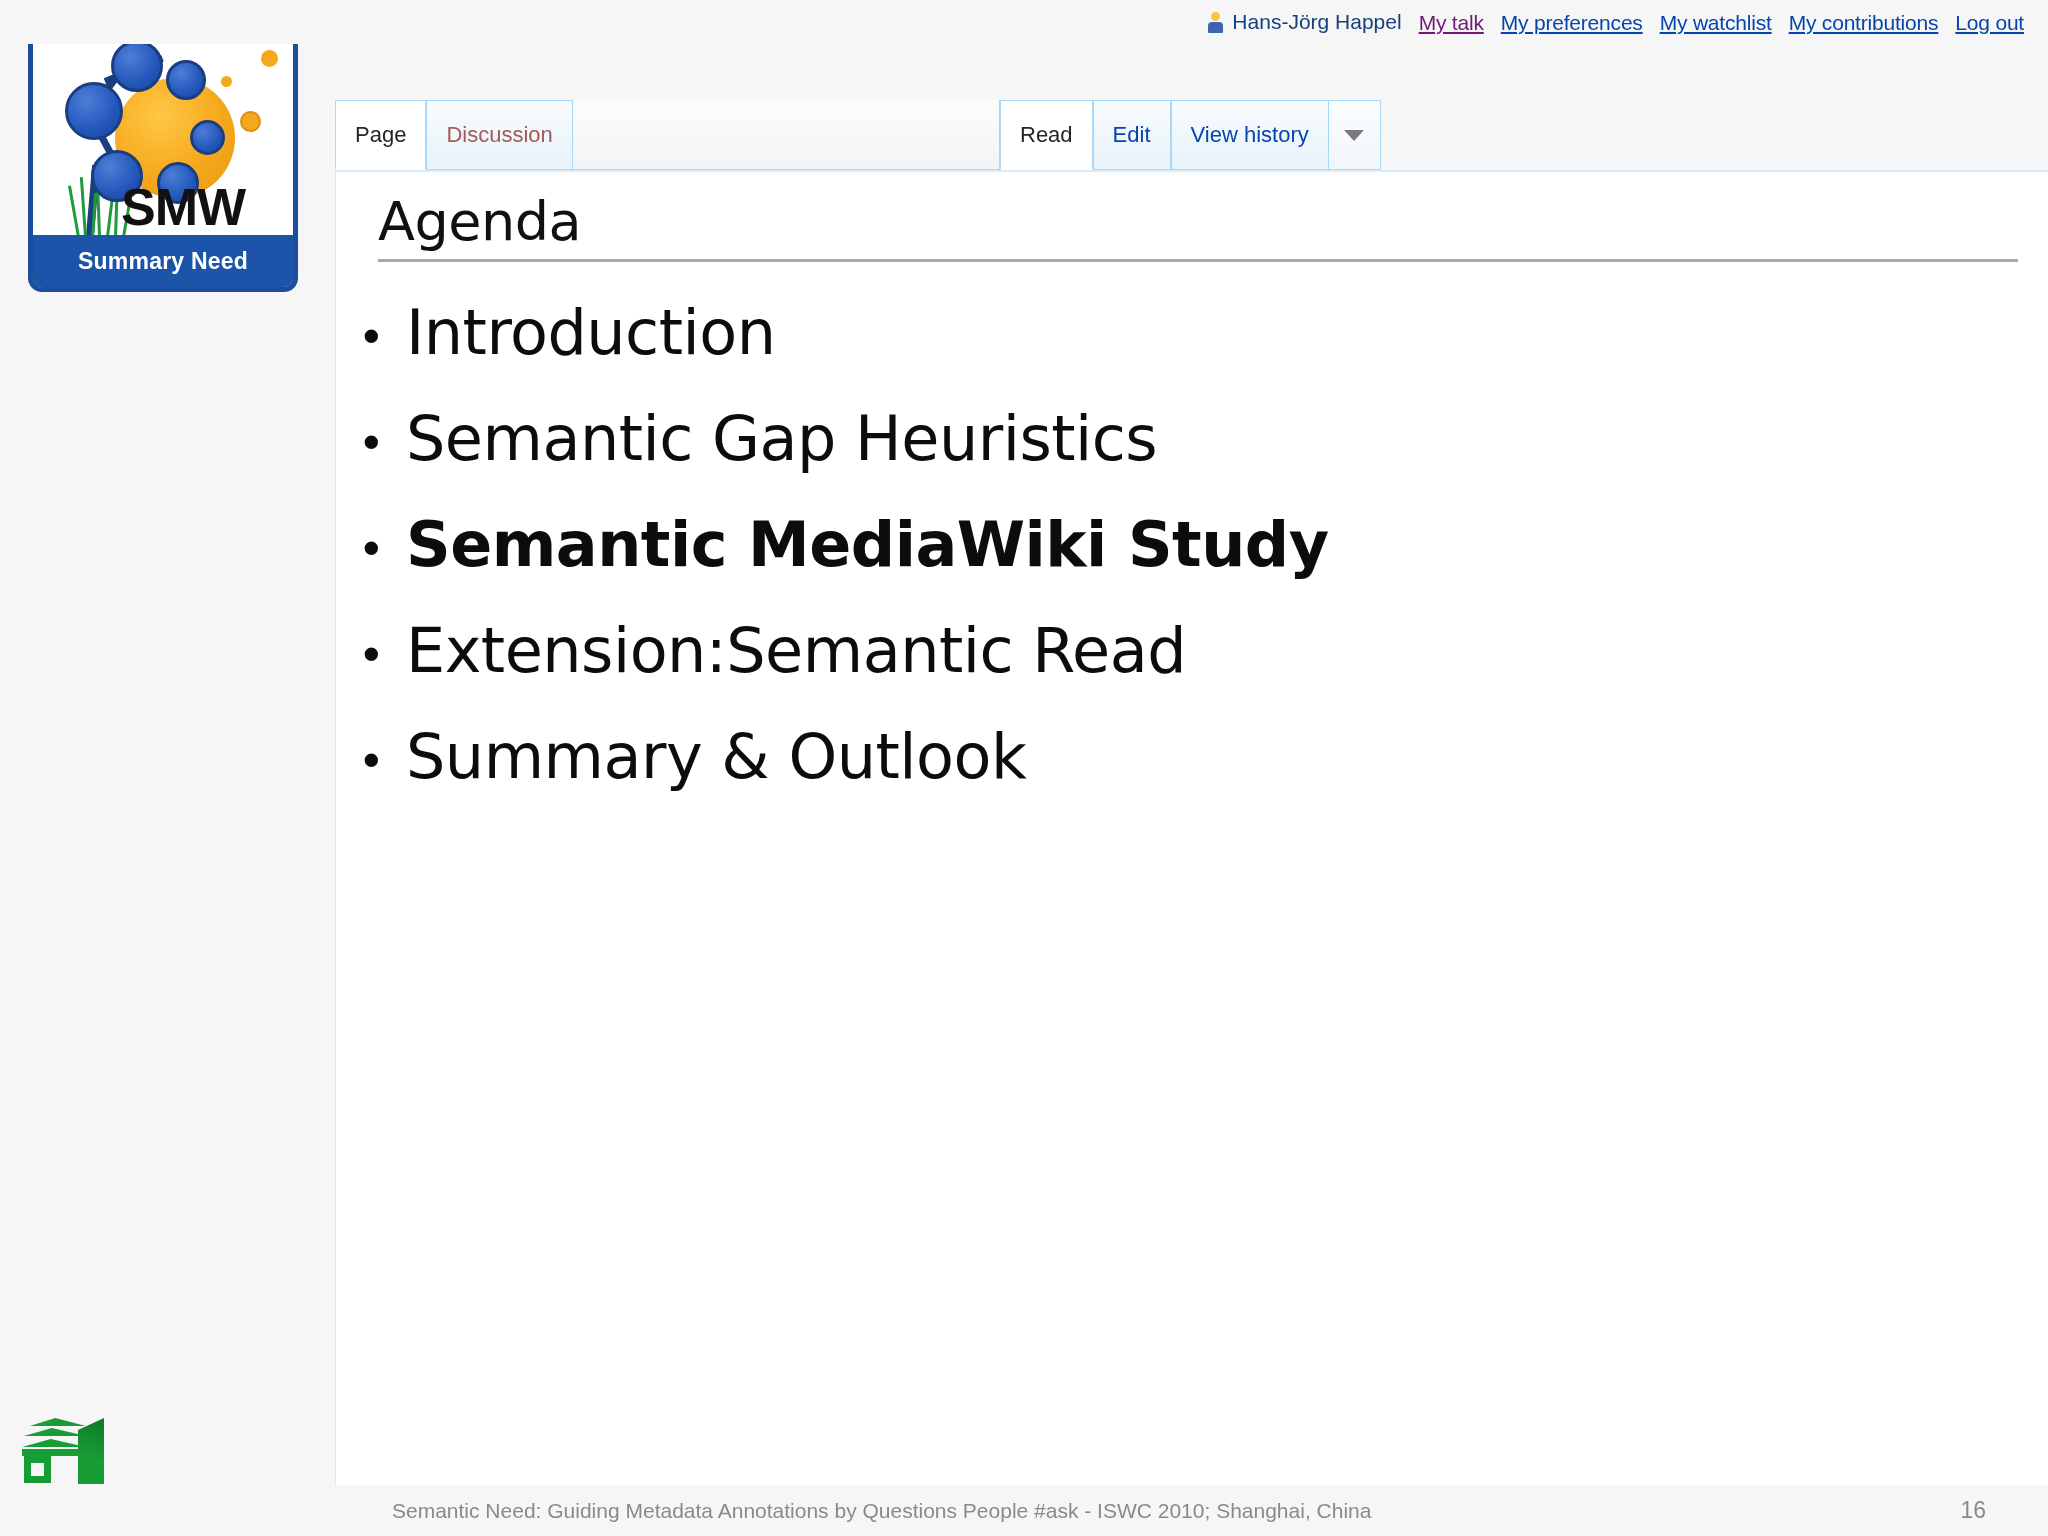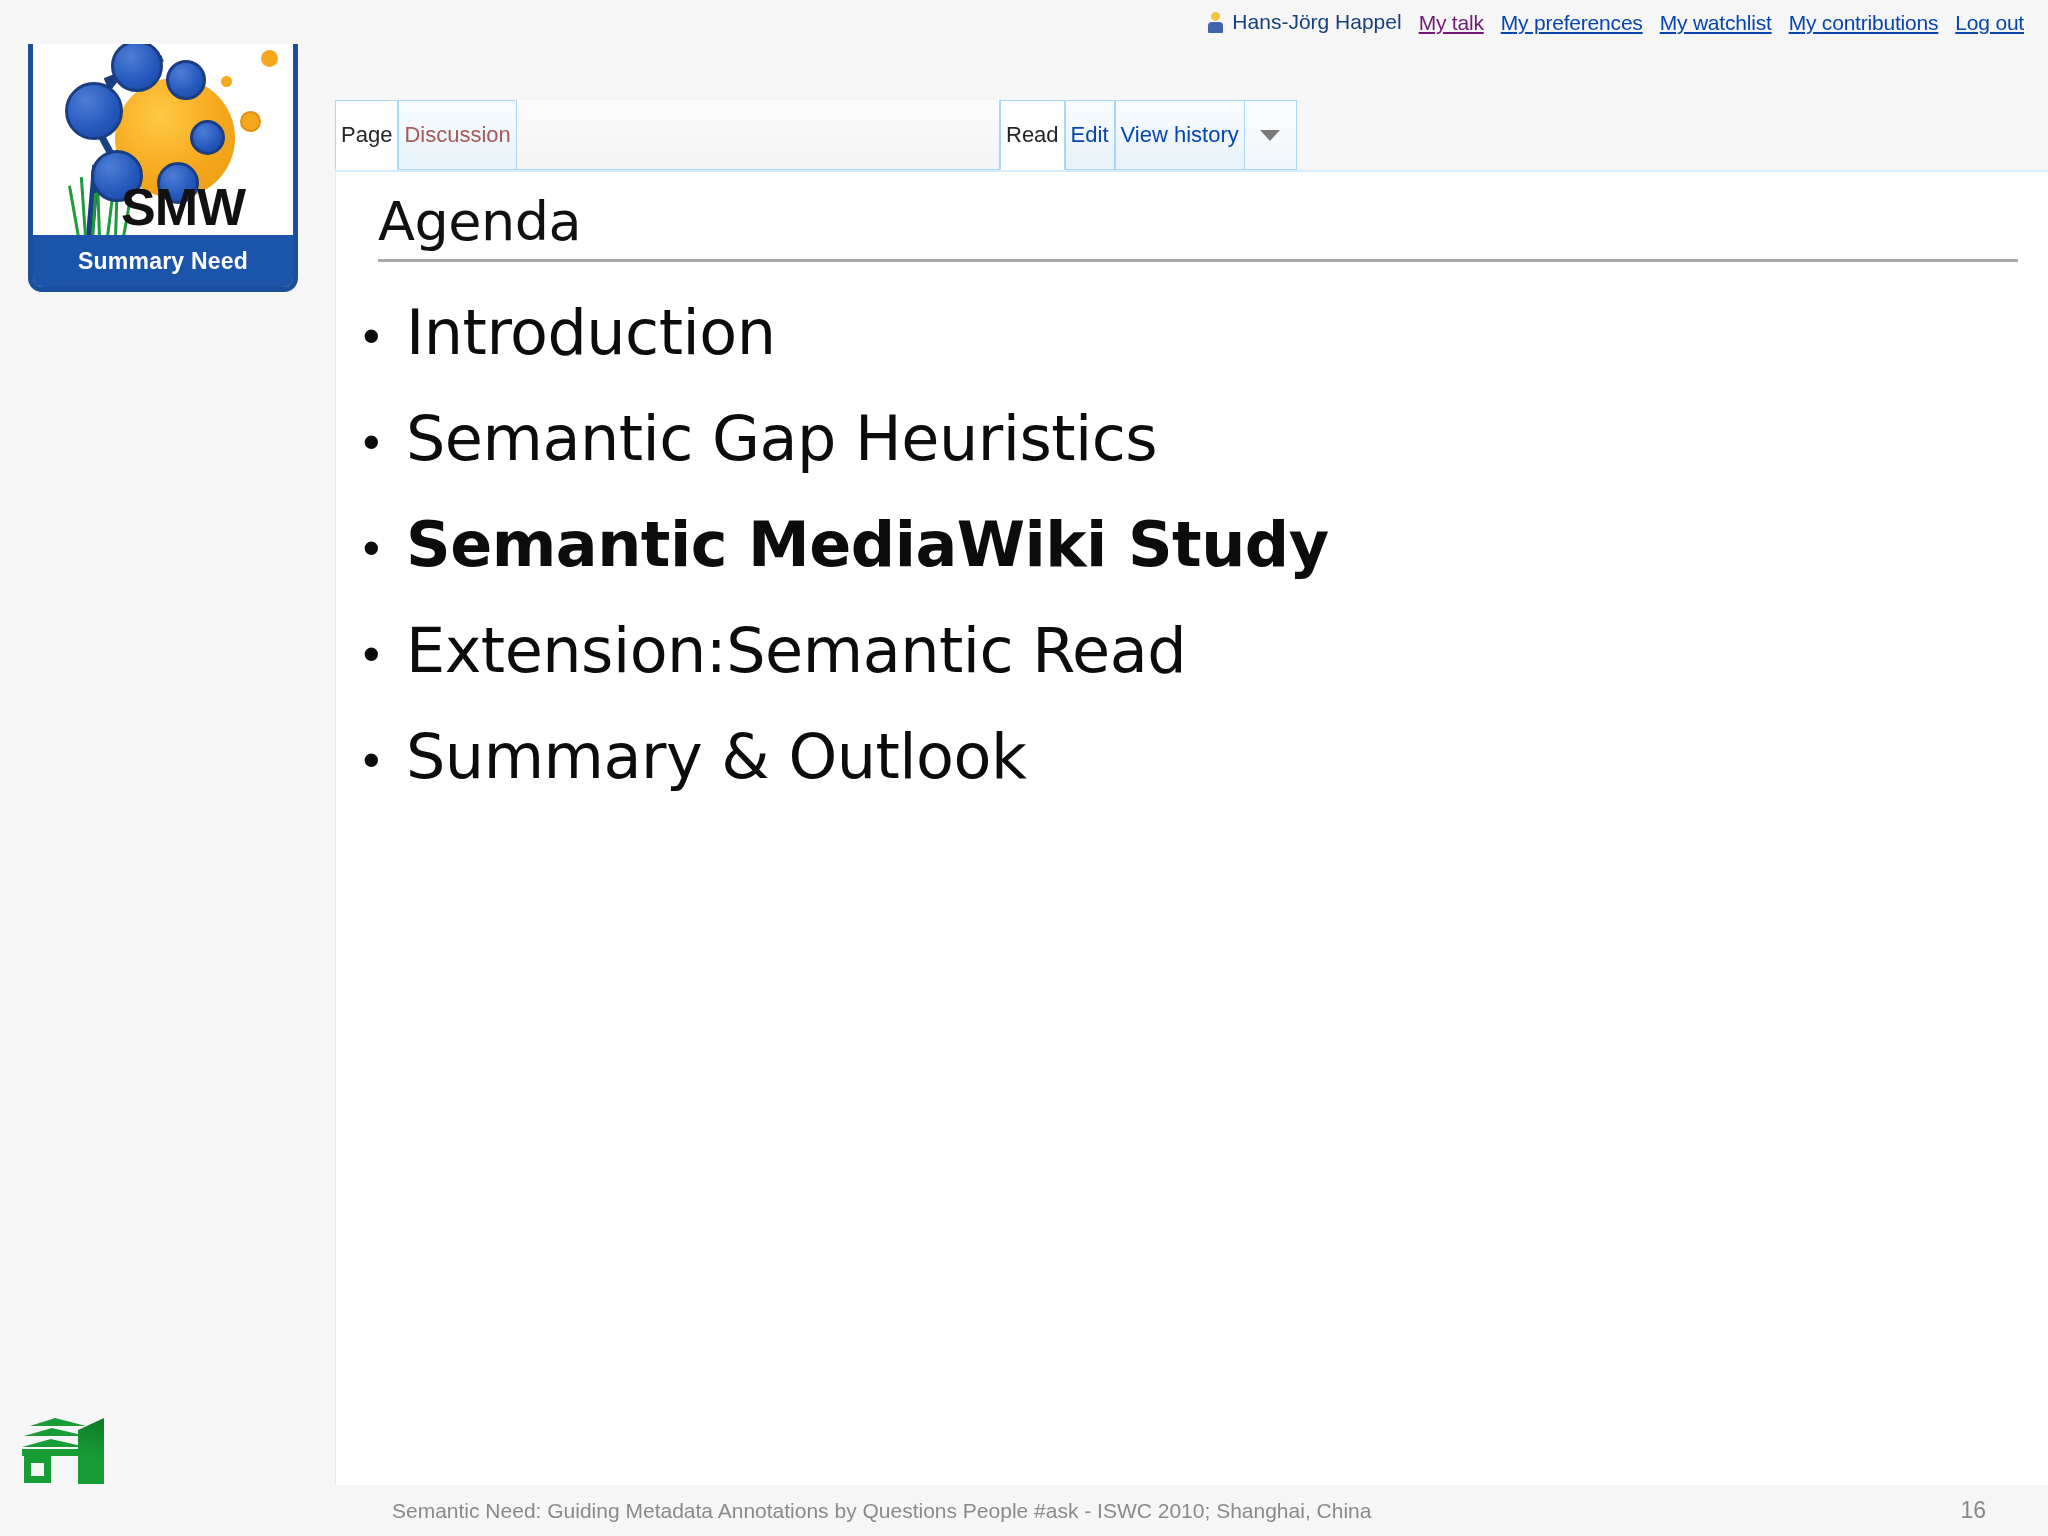--- a/index.html
+++ b/index.html
@@ -218,21 +218,21 @@
     position: absolute;
     left: 0; bottom: 0;
     height: 70px;
     display: flex;
     align-items: stretch;
   }
   .tab {
     height: 70px;
     display: flex;
     align-items: center;
-    padding: 0 5px;
+    padding: 0 19px;
     font-size: 22px;
     white-space: nowrap;
     line-height: 1;
   }
   .tab.active {
     background: #ffffff;
     color: #252525;
     border-left: 1px solid #a7d7f9;
     border-right: 1px solid #a7d7f9;
     border-top: 1px solid #a7d7f9;

